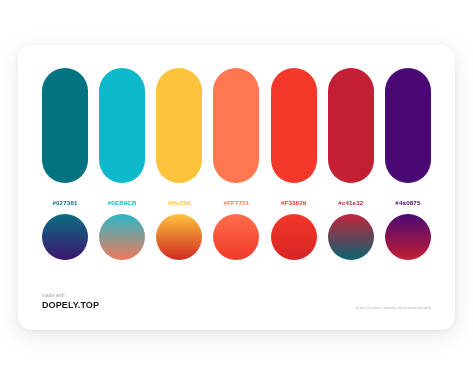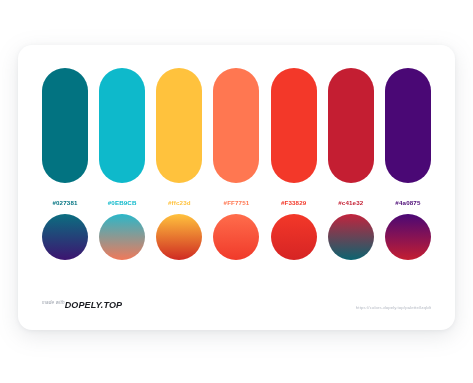--- a/index.html
+++ b/index.html
@@ -99,23 +99,22 @@
     left: 24px;
     right: 24px;
     top: 238px;
     height: 28px;
     display: flex;
     align-items: flex-end;
     justify-content: space-between;
   }
   #brand-block {
     display: flex;
-    flex-direction: row;
+    flex-direction: column;
     line-height: 1.25;
-    font-style: italic;
   }
   #made-with-label {
     font-size: 4.6px;
     color: #9aa0ab;
     letter-spacing: 0.2px;
     margin-bottom: 1px;
   }
   #brand-name {
     font-size: 9px;
     font-weight: bold;

